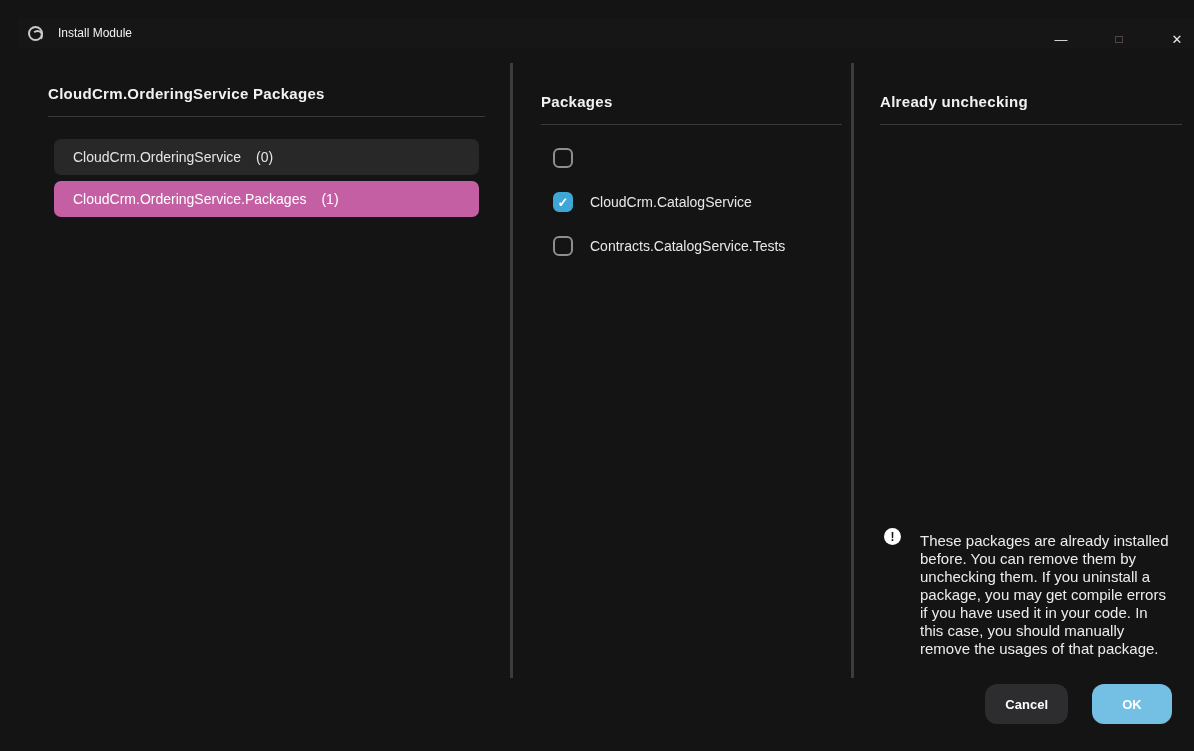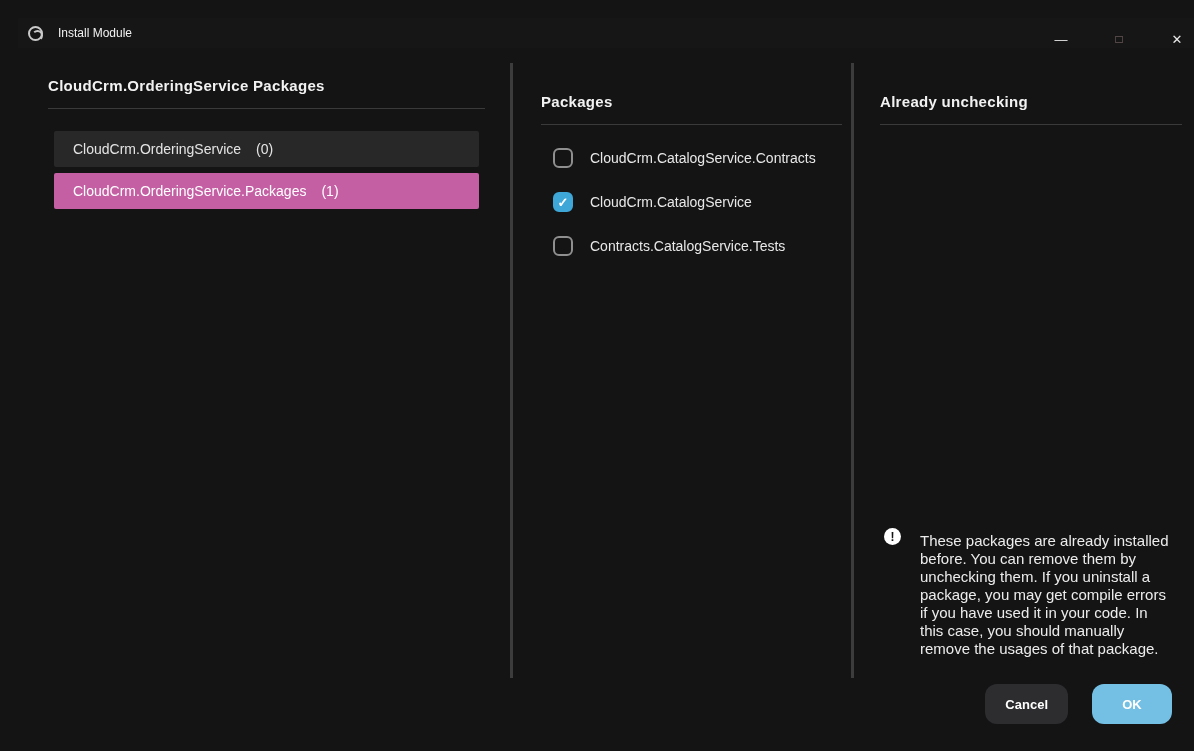--- a/index.html
+++ b/index.html
@@ -32,34 +32,34 @@
     width:46px; height:30px; display:flex; align-items:center; justify-content:center;
     font-size:13px; color:#e8e8e8; cursor:pointer; user-select:none;
   }
   .win-btn.dim { color:#8a7474; font-size:12px; }
 
   
   .panel-header {
     font-size:15px; font-weight:700; color:#f2f2f2; letter-spacing:.3px;
     line-height:20px; padding-bottom:12px; border-bottom:1px solid #3a3a3a;
   }
-  .panel-left  { position:absolute; left:24px;  top:52px; width:449px; }
+  .panel-left  { position:absolute; left:24px;  top:60px; width:449px; }
   .panel-mid   { position:absolute; left:517px; top:68px; width:313px; }
   .panel-right { position:absolute; left:856px; top:68px; width:314px; }
 
   .v-divider {
     position:absolute; top:45px; width:3px; height:615px; background:#3c3c3c;
   }
   .v-divider.first  { left:492px; }
   .v-divider.second { left:833px; }
 
   
   .module-list { margin-top:22px; }
   .list-item {
-    height:36px; border-radius:2px; background:#282828;
+    height:36px; border-radius:7px; background:#282828;
     display:flex; align-items:center; padding:0 13px; margin-bottom:5px;
     font-size:14px; color:#e4e4e4; cursor:pointer;
   }
   .list-item .count { margin-left:9px; }
   .list-item.selected { background:#c55fa4; color:#ffffff; }
 
   
   .check-list { margin-top:14px; }
   .check-row {
     height:38px; display:flex; align-items:center; cursor:pointer;
@@ -131,21 +131,20 @@
   </div>
 </div>
 
 <div class="v-divider first"></div>
 
 <div class="panel-mid">
   <div class="panel-header">Packages</div>
   <div class="check-list">
     <div class="check-row">
       <span class="checkbox"></span>
-      <span class="check-label">CloudCrm.CatalogService.Contracts</span>
     </div>
     <div class="check-row">
       <span class="checkbox checked">
         <span class="check-glyph">✓</span>
       </span>
       <span class="check-label">CloudCrm.CatalogService</span>
     </div>
     <div class="check-row">
       <span class="checkbox"></span>
       <span class="check-label">Contracts.CatalogService.Tests</span>

